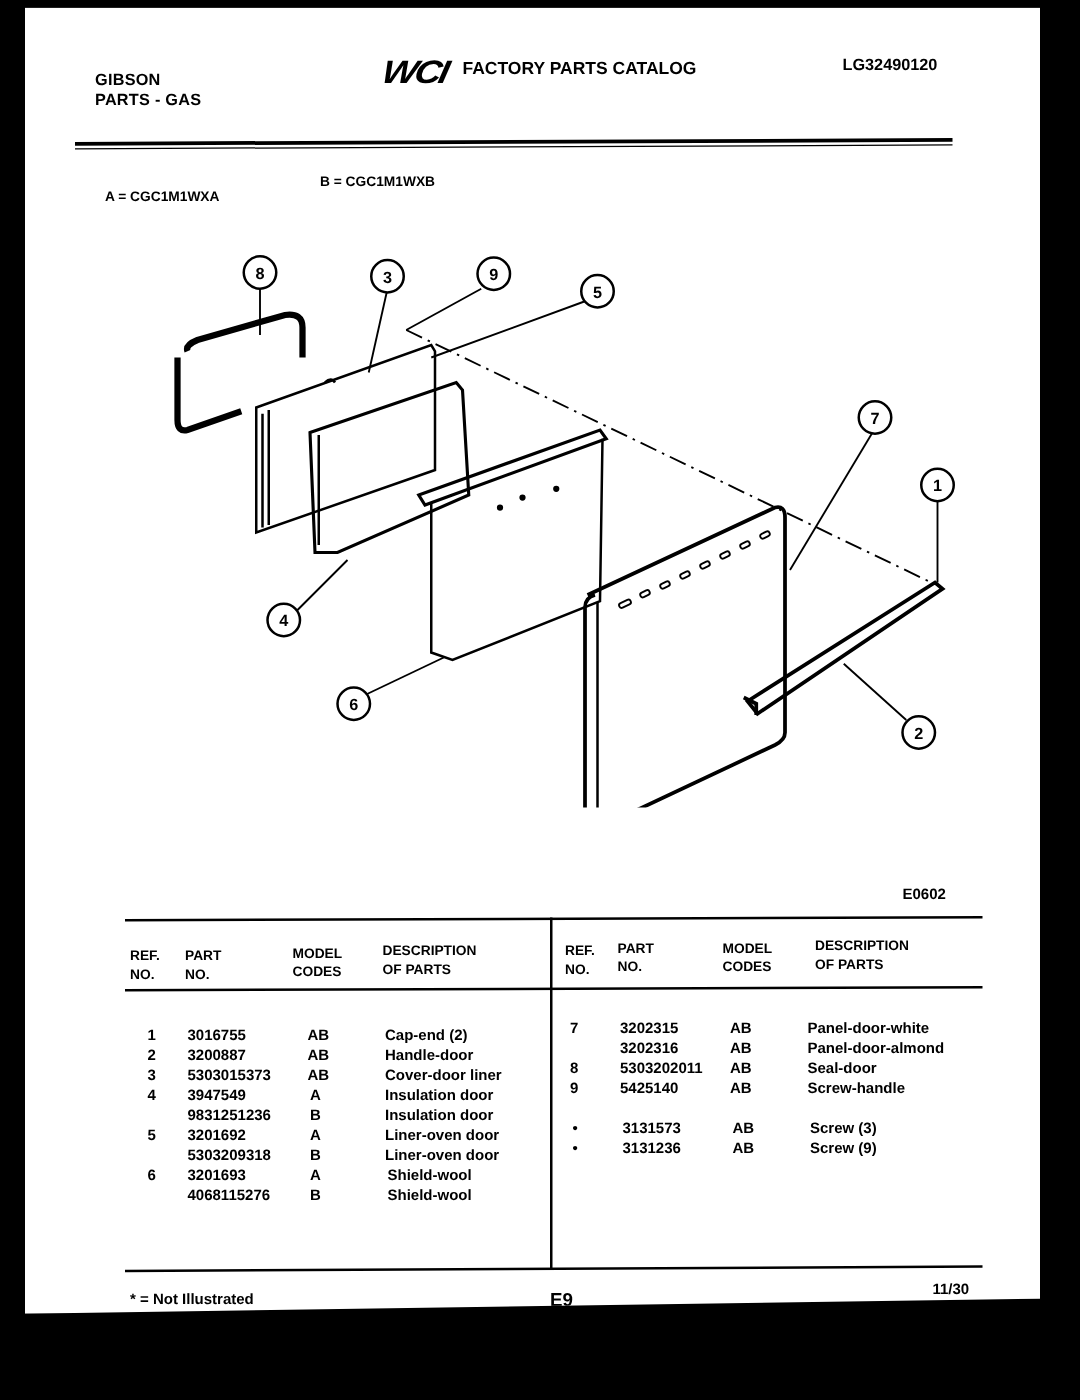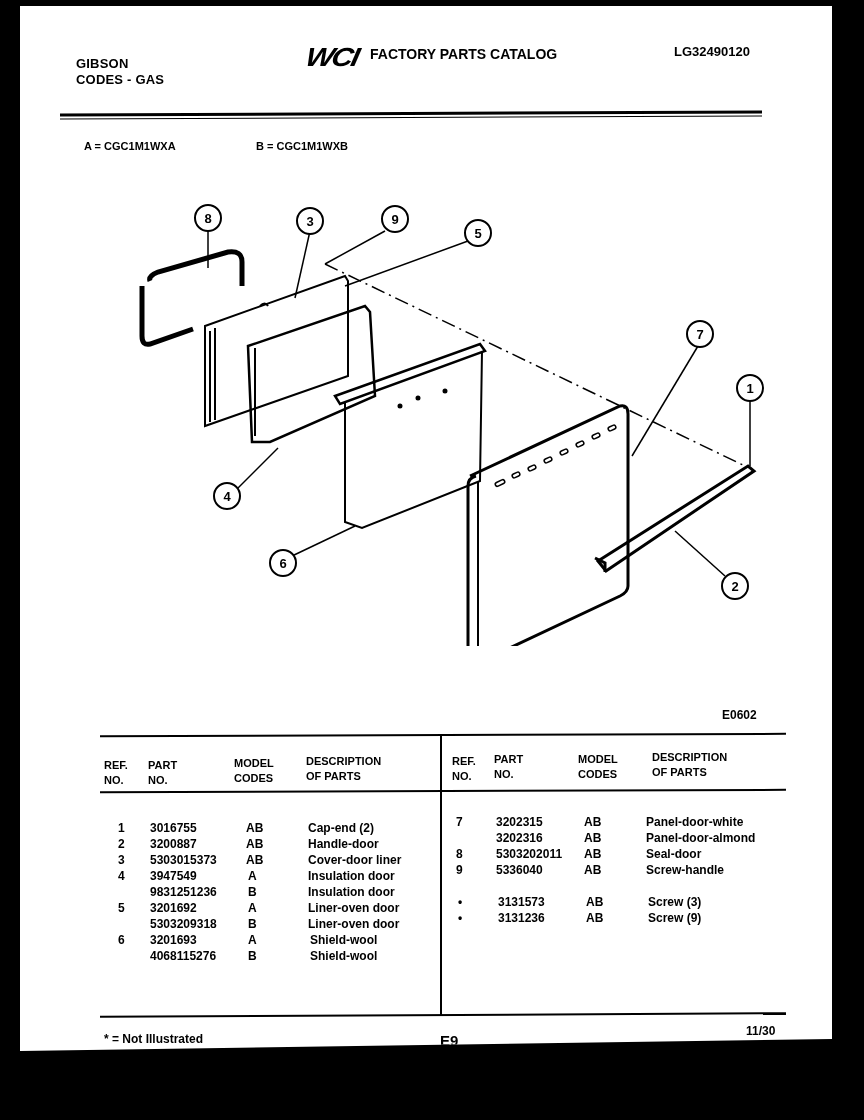--- a/index.html
+++ b/index.html
@@ -26,30 +26,30 @@
   .row span { position: absolute; top: 0; }
   .foot { font-size: 12px; font-weight: bold; }
 </style>
 </head>
 <body>
 
 <div class="page">
 
   <div class="abs brand">
     <div>GIBSON</div>
-    <div>CODES - GAS</div>
+    <div>PARTS - GAS</div>
   </div>
   <div class="abs logo">WCI</div>
   <div class="abs catalog">FACTORY PARTS CATALOG</div>
   <div class="abs docno">LG32490120</div>
 
   <div class="rule" style="left:40px; top:106px; width:702px; height:3px; transform:rotate(-0.25deg);"></div>
   <div class="rule" style="left:40px; top:111px; width:702px; height:1px; transform:rotate(-0.25deg);"></div>
 
-  <div class="abs models" style="left:64px;">A = CGC1M1WXA</div>
+  <div class="abs models" style="left:64px;margin-top:12px;">A = CGC1M1WXA</div>
   <div class="abs models" style="left:236px;">B = CGC1M1WXB</div>
 
   <svg class="diagram" viewBox="0 0 680 460" fill="none" stroke="#000" stroke-width="2">
 
     <g>
       <path d="M50 95 Q48 90 58 86 L128 66 Q142 64 142 76 L142 100 M93 143 L50 158 Q42 160 42 150 L42 100" stroke-width="5"></path>
     </g>
 
     <g>
       <path d="M105 140 L245 90 L248 95 L248 190 L105 240 Z"></path>
@@ -237,21 +237,21 @@
     <span style="left:626px">Panel-door-almond</span>
   </div>
   <div class="row" style="left:0; top:840px; width:800px;">
     <span style="left:436px">8</span>
     <span style="left:476px">5303202011</span>
     <span style="left:564px">AB</span>
     <span style="left:626px">Seal-door</span>
   </div>
   <div class="row" style="left:0; top:856px; width:800px;">
     <span style="left:436px">9</span>
-    <span style="left:476px">5336040</span>
+    <span style="left:476px">5425140</span>
     <span style="left:564px">AB</span>
     <span style="left:626px">Screw-handle</span>
   </div>
   <div class="row" style="left:0; top:888px; width:800px;">
     <span style="left:438px">•</span>
     <span style="left:478px">3131573</span>
     <span style="left:566px">AB</span>
     <span style="left:628px">Screw (3)</span>
   </div>
   <div class="row" style="left:0; top:904px; width:800px;">

